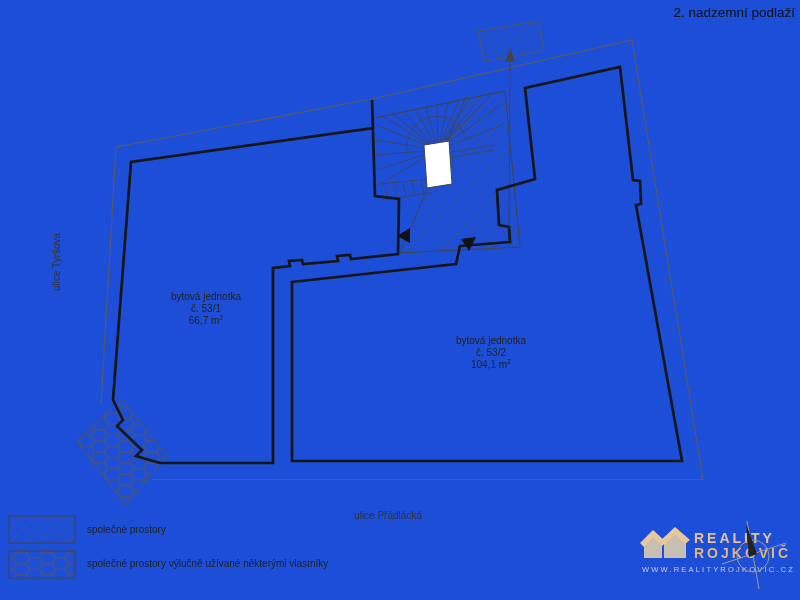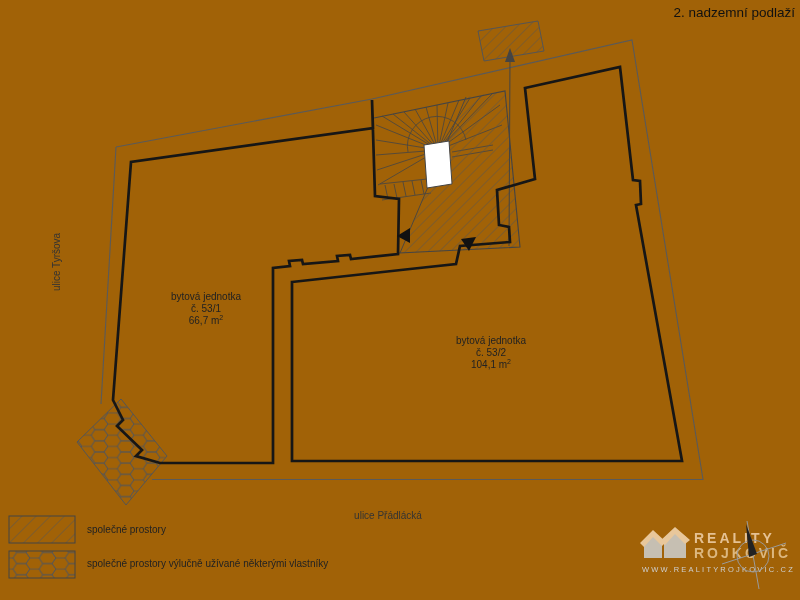--- a/index.html
+++ b/index.html
@@ -1,17 +1,17 @@
 <!DOCTYPE html>
 <html><head>
 <meta charset="utf-8">
 <style>
   html,body{margin:0;padding:0;background:#fff;}
   body{font-family:"Liberation Sans","DejaVu Sans",sans-serif;}
-  .stage{position:relative;width:800px;height:600px;background:#a16207;overflow:hidden;text-align:right;}
+  .stage{position:relative;width:800px;height:600px;background:#1d4ed8;overflow:hidden;text-align:right;}
   svg text{font-family:"Liberation Sans","DejaVu Sans",sans-serif;}
 </style>
 </head>
 <body>
 
 <div class="stage">
 <svg width="800" height="600" viewBox="0 0 800 600">
   <defs>
     <pattern id="hatch" width="10" height="10" patternUnits="userSpaceOnUse" patternTransform="rotate(45)">
       <line x1="0" y1="0" x2="0" y2="10" stroke="#555" stroke-width="1"></line>

